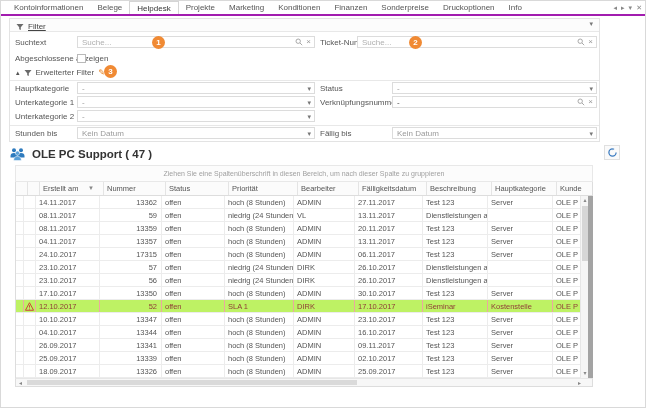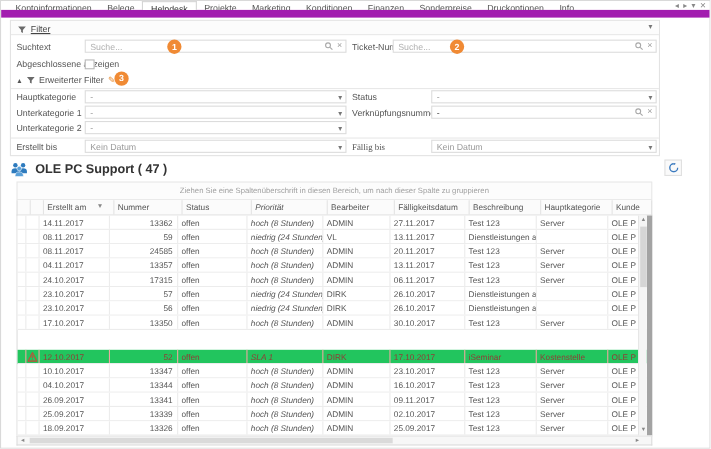--- a/index.html
+++ b/index.html
@@ -1,21 +1,21 @@
 <!DOCTYPE html>
 <html><head>
 <meta charset="utf-8">
 <style>
   * { box-sizing: border-box; margin: 0; padding: 0; }
   html,body { background:#fff; }
   body { font-family:"Liberation Sans", sans-serif; color:#444; }
   .window { position:relative; width:646px; height:408px; background:#fff; border:1px solid #d9d9d9; overflow:hidden; }
 
   
-  .tabbar { position:absolute; left:0; top:0; width:646px; height:15px; display:flex; align-items:stretch; border-bottom:7px solid #a21caf; background:#fff; }
+  .tabbar { position:absolute; left:0; top:0; width:646px; height:15px; display:flex; align-items:stretch; border-bottom:2px solid #a21caf; background:#fff; }
   .tabs { display:flex; flex:1; padding-left:6px; overflow:hidden; }
   .tab { font-size:8px; color:#555; padding:2px 7px 0 7px; white-space:nowrap; cursor:default; }
   .tab.active { border:1px solid #d5d5d5; border-bottom:1px solid #fff; background:#fff; color:#333; margin-bottom:-1px; }
   .tabnav { display:flex; align-items:center; gap:4px; padding:0 5px; font-size:7px; color:#888; }
   .tabnav span { cursor:default; }
 
   
   .filter-panel { position:absolute; left:8px; top:17px; width:591px; height:124px; border:1px solid #e3e3e3; background:#fff; }
   .filter-head { position:relative; height:13px; border-bottom:1px solid #e8e8e8; background:#fcfcfc; display:flex; align-items:flex-end; padding:0 6px; gap:4px; font-size:8px; color:#444;text-decoration:underline; }
   .filter-head .caret { position:absolute; right:6px; top:1px; font-size:7px; color:#777; }
@@ -41,25 +41,25 @@
   .refresh-btn { position:absolute; right:0; top:0; width:16px; height:15px; border:1px solid #e0e0e0; background:#fafafa; display:flex; align-items:center; justify-content:center; }
 
   
   .grid { position:absolute; left:14px; top:164px; width:578px; }
   .group-bar { height:17px; border:1px solid #e8e8e8; background:#fcfcfc; display:flex; align-items:center; justify-content:center; font-size:7px; color:#a0a0a0; }
   .thead { display:flex; height:14px; border:1px solid #ddd; border-top:0; background:#fbfbfb; }
   .thead .c { font-size:7.5px; color:#555; padding:2px 8px 0 3px; border-right:1px solid #e4e4e4; overflow:hidden; white-space:nowrap; position:relative; }
   .rows { border-left:1px solid #ddd; border-right:5px solid #a3a3a3; position:relative; }
   .trow { display:flex; height:13px; border-bottom:1px solid #ececec; background:#fff; }
   .trow .c { font-size:7.5px; color:#555; padding:1.5px 0 0 3px; border-right:1px solid #ececec; overflow:hidden; white-space:nowrap; }
-  .trow.hl { background:#22c55e;margin-top:18px; }
+  .trow.hl { background:#bef264; }
   .trow.hl .c { color:#8f3d36; border-right-color:#eba89f; }
   .c.w-sel{width:8px;} .c.w-ico{width:12px; padding-left:1px;}
   .c.w-erstellt{width:64px;} .c.w-nummer{width:62px; text-align:right; padding-right:4px;}
-  .c.w-status{width:63px;} .c.w-prio{width:69px;font-style:italic;} .c.w-bearb{width:61px;}
+  .c.w-status{width:63px;} .c.w-prio{width:69px;} .c.w-bearb{width:61px;}
   .c.w-faellig{width:68px;} .c.w-beschr{width:65px;} .c.w-hkat{width:65px;}
   .c.w-kunde{flex:1; border-right:0;}
   .sort { position:absolute; right:9px; top:3px; font-size:6px; color:#888; }
 
   
   .vsb { position:absolute; right:0; top:0; width:8px; height:100%; background:#f5f5f5; border-left:1px solid #e6e6e6; }
   .vsb .arr { position:absolute; left:0; width:8px; height:9px; font-size:6px; color:#888; text-align:center; line-height:9px; }
   .vsb .thumb { position:absolute; left:1px; width:6px; background:#d6d6d6; }
   .hsb { height:9px; border:1px solid #ddd; border-top:1px solid #e6e6e6; background:#f7f7f7; position:relative; }
   .hsb .arr { position:absolute; top:0; width:9px; height:7px; font-size:6px; color:#888; text-align:center; line-height:8px; }
@@ -169,26 +169,26 @@
     </div>
 
     <span class="lbl" style="left:5px; top:93px;">Unterkategorie 2</span>
     <div class="fld sel" style="left:67px; top:91px; width:238px;">
       <span>-</span>
       <span class="caret">▾</span>
     </div>
 
     <div class="hr" style="top:106px;"></div>
 
-    <span class="lbl" style="left:5px; top:110px;">Erstellt bis</span>
+    <span class="lbl" style="left:5px; top:110px;">Stunden bis</span>
     <div class="fld sel" style="left:67px; top:108px; width:238px; color:#9a9a9a;">
       <span>Kein Datum</span>
       <span class="caret">▾</span>
     </div>
-    <span class="lbl" style="left:310px; top:110px;font-family:Liberation Serif, serif;">Fällig bis</span>
+    <span class="lbl" style="left:310px; top:110px;">Fällig bis</span>
     <div class="fld sel" style="left:382px; top:108px; width:205px; color:#9a9a9a;">
       <span>Kein Datum</span>
       <span class="caret">▾</span>
     </div>
   </div>
 
   <div class="section-head">
     <svg width="17" height="14" viewBox="0 0 17 14">
       <circle cx="5" cy="3.2" r="2" fill="#2e7bbe"></circle>
         <path d="M1.5 9 a3.5 3 0 0 1 7 0 v1.5 h-7 Z" fill="#2e7bbe"></path>
@@ -250,21 +250,21 @@
       <div class="c w-bearb">VL</div>
       <div class="c w-faellig">13.11.2017</div>
       <div class="c w-beschr">Dienstleistungen a..</div>
       <div class="c w-hkat"></div>
       <div class="c w-kunde">OLE P</div>
     </div>
         <div class="trow">
       <div class="c w-sel"></div>
       <div class="c w-ico"></div>
       <div class="c w-erstellt">08.11.2017</div>
-      <div class="c w-nummer">24585</div>
+      <div class="c w-nummer">13359</div>
       <div class="c w-status">offen</div>
       <div class="c w-prio">hoch (8 Stunden)</div>
       <div class="c w-bearb">ADMIN</div>
       <div class="c w-faellig">20.11.2017</div>
       <div class="c w-beschr">Test 123</div>
       <div class="c w-hkat">Server</div>
       <div class="c w-kunde">OLE P</div>
     </div>
         <div class="trow">
       <div class="c w-sel"></div>

